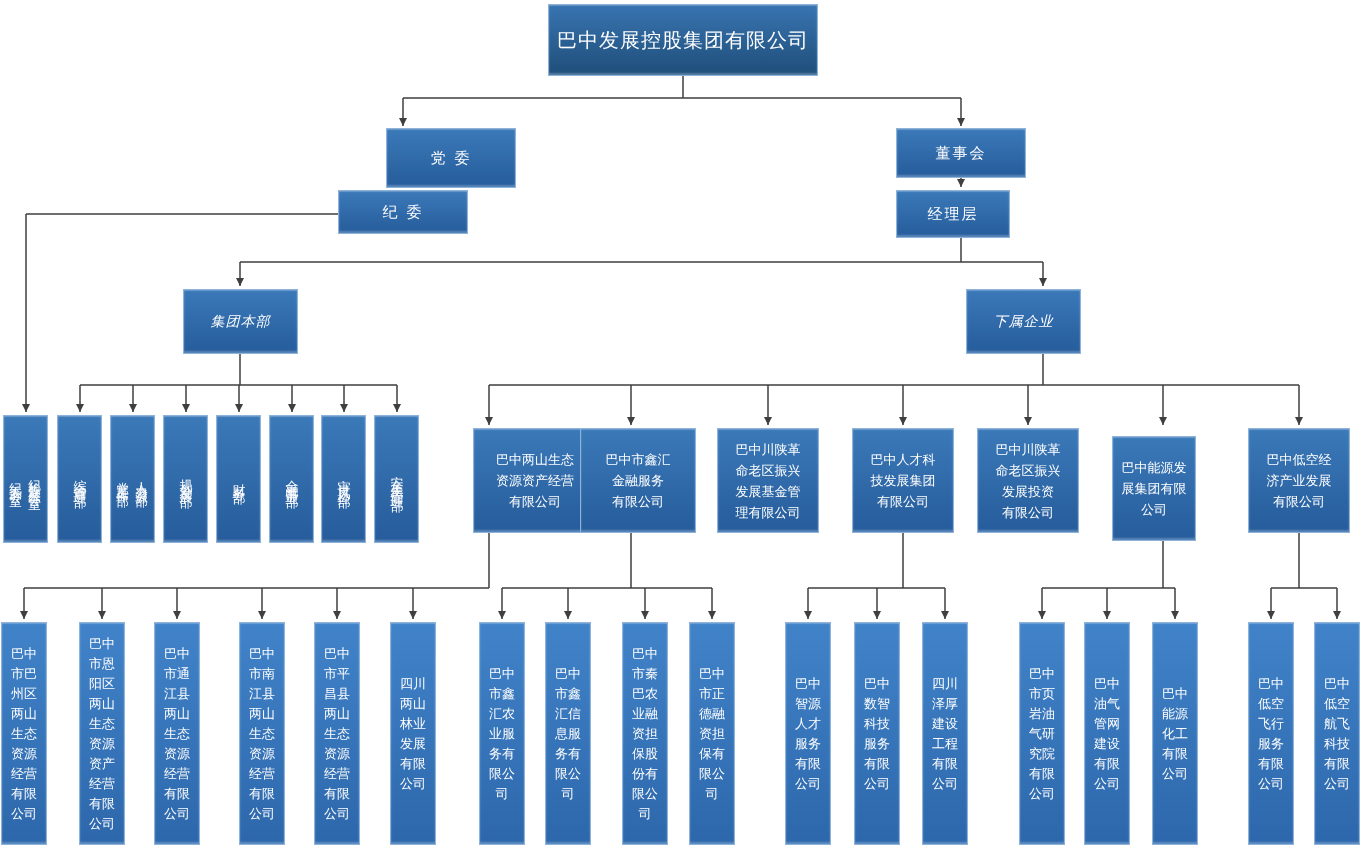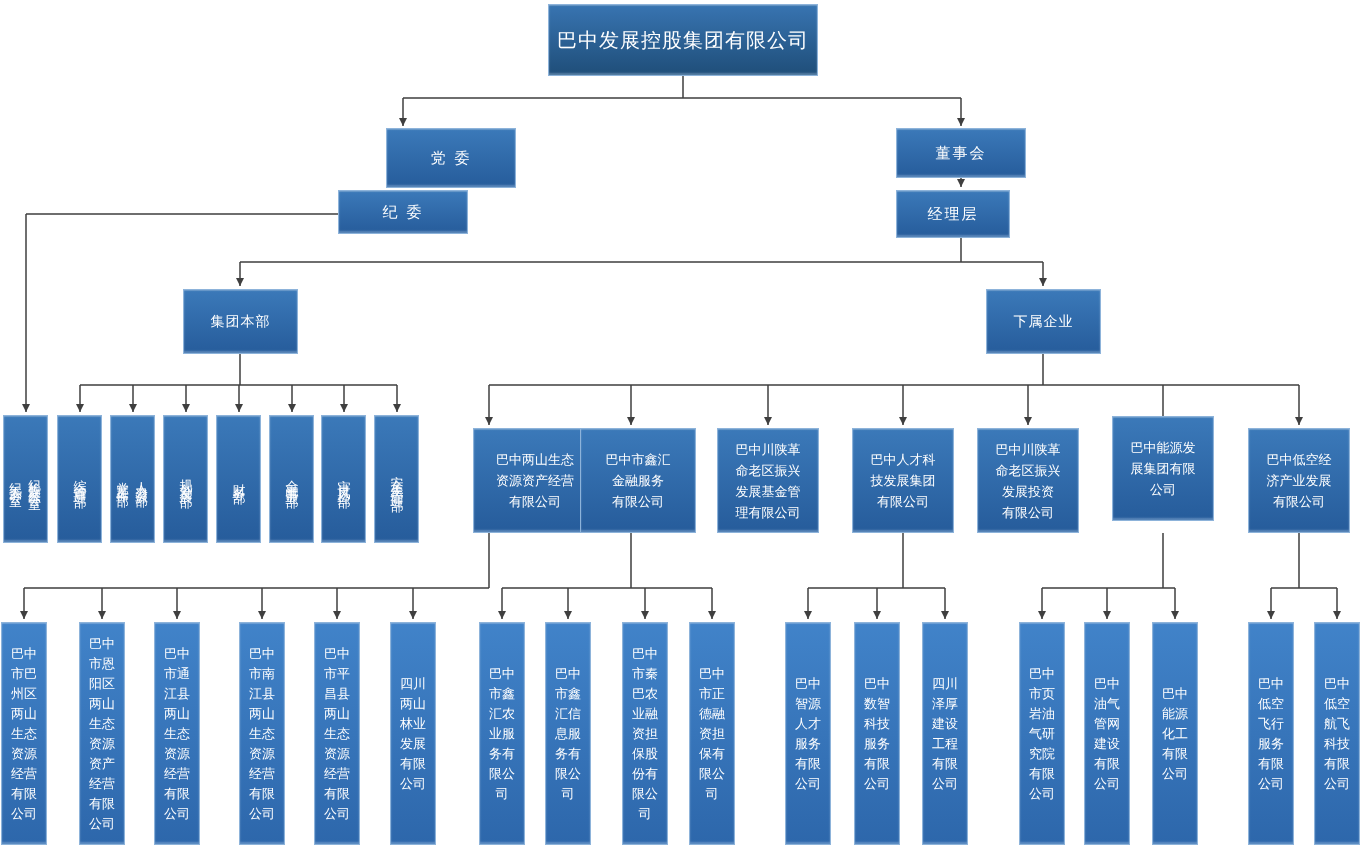--- a/index.html
+++ b/index.html
@@ -11,21 +11,21 @@
   .node{
     position:absolute;z-index:1;box-sizing:border-box;
     display:flex;align-items:center;justify-content:center;
     color:#ffffff;text-align:center;
     background:linear-gradient(180deg,#3b79b9 0%,#265c9b 100%);
     border:1px solid #8db3da;
     box-shadow:inset 0 -2px 2px rgba(190,216,240,0.35), inset 0 1px 1px rgba(255,255,255,0.25);
   }
   .root{background:linear-gradient(180deg,#3874b1 0%,#1f4e79 100%);font-size:20px;letter-spacing:1px;}
   .lvl{font-size:15px;letter-spacing:2px;}
-  .branch{font-size:14px;letter-spacing:1px;}
+  .branch{font-size:14px;letter-spacing:1px;font-style:italic;}
   .dept{
     writing-mode:vertical-rl;text-orientation:upright;
     white-space:pre-line;font-size:13px;letter-spacing:4px;line-height:20px;
   }
   .dept.two{font-size:12.5px;letter-spacing:3px;line-height:19px;}
   .company{white-space:pre-line;font-size:13px;line-height:21px;}
   .child{
     white-space:pre-line;font-size:13px;line-height:20px;
     background:linear-gradient(180deg,#4183c9 0%,#2d67ab 100%);
   }
@@ -98,21 +98,21 @@
 
   <div class="node root" style="left:548px;top:4px;width:270px;height:72px;">巴中发展控股集团有限公司</div>
 
   <div class="node lvl" style="left:338px;top:128px;width:130px;height:60px;margin-left:48px;">党 委</div>
   <div class="node lvl" style="left:896px;top:128px;width:130px;height:50px;">董事会</div>
 
   <div class="node lvl" style="left:338px;top:190px;width:130px;height:44px;">纪 委</div>
   <div class="node lvl" style="left:896px;top:190px;width:114px;height:48px;">经理层</div>
 
   <div class="node branch" style="left:183px;top:289px;width:115px;height:65px;">集团本部</div>
-  <div class="node branch" style="left:986px;top:289px;width:115px;height:65px;">下属企业</div>
+  <div class="node branch" style="left:966px;top:289px;width:115px;height:65px;">下属企业</div>
 
   <div class="node dept two" style="left:3px;top:415px;width:45px;height:128px;">纪检监察综合室
 纪委办公室</div>
   <div class="node dept" style="left:57px;top:415px;width:45px;height:128px;">综合管理部</div>
   <div class="node dept two" style="left:110px;top:415px;width:45px;height:128px;">人力资源部
 党群工作部</div>
   <div class="node dept" style="left:163px;top:415px;width:45px;height:128px;">规划发展部</div>
   <div class="node dept" style="left:216px;top:415px;width:45px;height:128px;">财务部</div>
   <div class="node dept" style="left:269px;top:415px;width:45px;height:128px;">金融事业部</div>
   <div class="node dept" style="left:321px;top:415px;width:45px;height:128px;">审计风控部</div>
@@ -128,21 +128,21 @@
 命老区振兴
 发展基金管
 理有限公司</div>
   <div class="node company" style="left:852px;top:428px;width:102px;height:105px;">巴中人才科
 技发展集团
 有限公司</div>
   <div class="node company" style="left:977px;top:428px;width:102px;height:105px;">巴中川陕革
 命老区振兴
 发展投资
 有限公司</div>
-  <div class="node company" style="left:1112px;top:416px;width:102px;height:105px;">巴中能源发
+  <div class="node company" style="left:1112px;top:436px;width:84px;height:105px;">巴中能源发
 展集团有限
 公司</div>
   <div class="node company" style="left:1248px;top:428px;width:102px;height:105px;">巴中低空经
 济产业发展
 有限公司</div>
 
   <div class="node child" style="left:1px;top:622px;width:46px;height:223px;">巴中
 市巴
 州区
 两山

